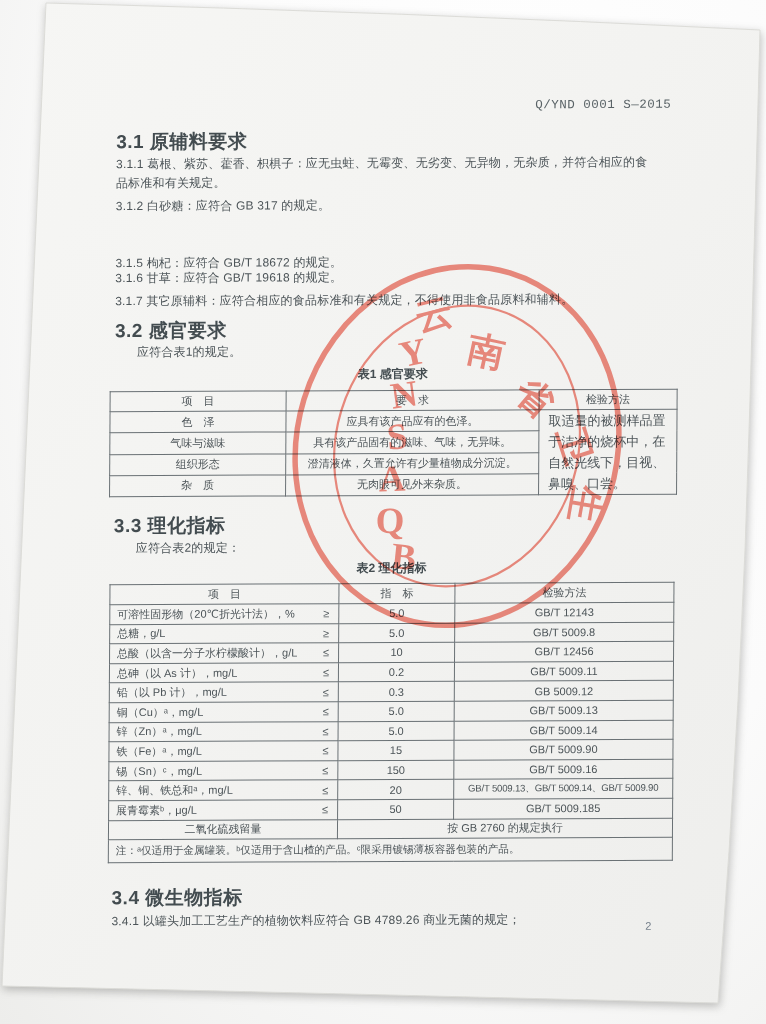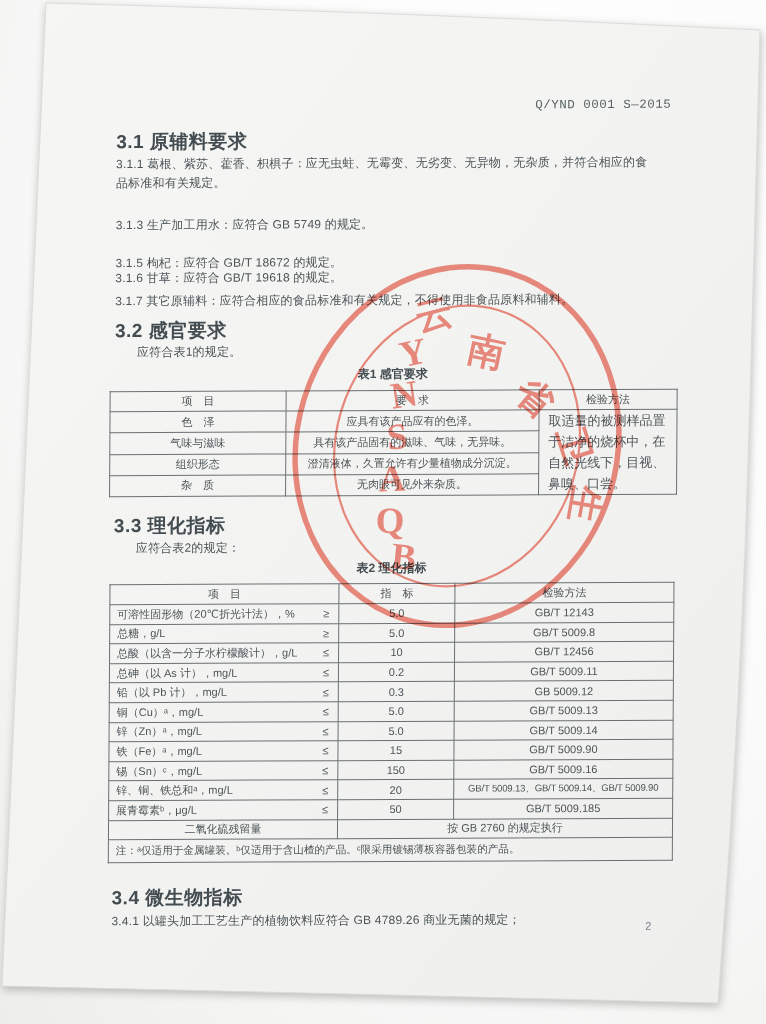--- a/index.html
+++ b/index.html
@@ -71,21 +71,21 @@
     </defs>
     <path d="M 46 3 Q 400 12 760 30 L 750 400 Q 742 700 718 1003 Q 360 994 2 986 Z" fill="url(#paperGrad)" stroke="#dcdcd8" stroke-width="1"></path>
   </svg>
 
   <div class="content">
 
     <div class="abs doc-code">Q/YND 0001 S—2015</div>
 
     <div class="abs h-sec" style="left:114px;top:128px;">3.1  原辅料要求</div>
     <div class="abs body-line para" style="left:114px;top:154px;">3.1.1  葛根、紫苏、藿香、枳椇子：应无虫蛀、无霉变、无劣变、无异物，无杂质，并符合相应的食品标准和有关规定。</div>
-    <div class="abs body-line" style="left:114px;top:215px;">3.1.3  生产加工用水：应符合 GB 5749 的规定。</div>
+    <div class="abs body-line" style="left:114px;top:196px;">3.1.2  白砂糖：应符合 GB 317 的规定。</div>
     <div class="abs body-line" style="left:114px;top:253px;">3.1.5  枸杞：应符合 GB/T 18672 的规定。</div>
     <div class="abs body-line" style="left:114px;top:268px;text-align:center;">3.1.6  甘草：应符合 GB/T 19618 的规定。</div>
     <div class="abs body-line" style="left:114px;top:291px;">3.1.7  其它原辅料：应符合相应的食品标准和有关规定，不得使用非食品原料和辅料。</div>
 
     <div class="abs h-sec" style="left:114px;top:317px;">3.2  感官要求</div>
     <div class="abs body-line" style="left:136px;top:342px;">应符合表1的规定。</div>
 
     <div class="abs tbl-title" style="left:272px;top:366px;">表1  感官要求</div>
     <table id="table1" class="abs" style="left:109px;top:390px;width:567px;">
       <colgroup>

